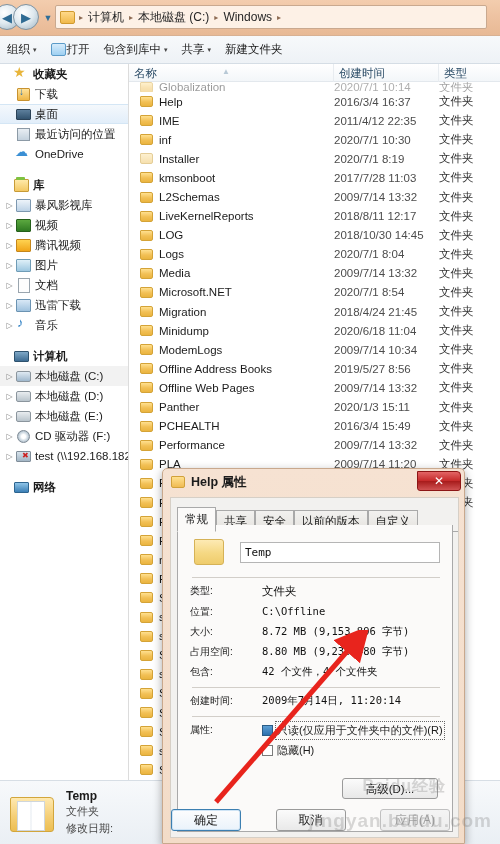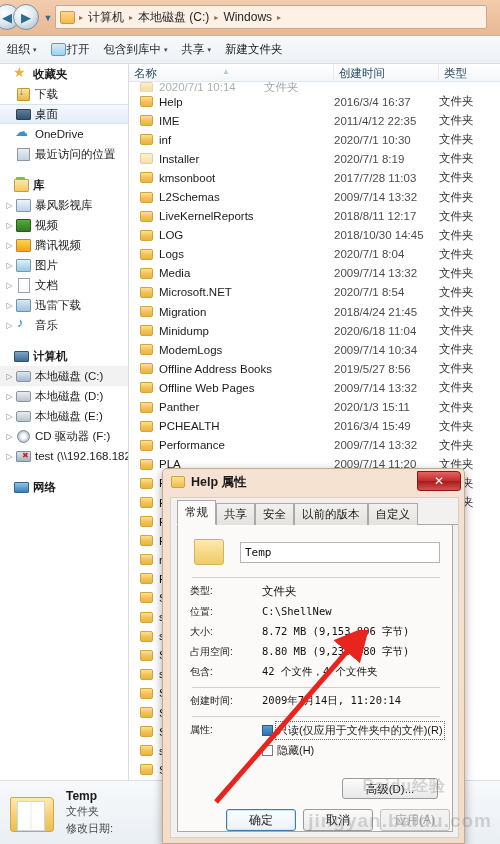--- a/index.html
+++ b/index.html
@@ -207,21 +207,21 @@
     position:absolute; right:3px; top:2px; width:44px; height:20px;
     background:linear-gradient(to bottom,#e36565 0%,#c62b2b 48%,#a81c1c 52%,#d05252 100%);
     border:1px solid #8d1515; border-radius:0 4px 3px 3px;
     color:#fff; font-size:12px; font-weight:bold; text-align:center; line-height:19px;
   }
   #dlg-body{
     position:absolute; left:7px; top:28px; width:289px; height:341px;
     background:#f2f1ef; border:1px solid #d6cfc6;
   }
   #tabstrip{
-    position:relative; height:22px; margin:5px 0 0 6px;
+    position:relative; height:22px; margin:12px 0 0 6px;
     display:flex; align-items:flex-end; border-bottom:1px solid #a9a9a9;
   }
   .tab{
     font-size:11.5px; padding:3px 7px 3px 7px; margin-right:0px;
     border:1px solid #a9a9a9; border-bottom:none;
     background:linear-gradient(to bottom,#f2f1ef,#e4e2de);
     color:#1b1b1b; position:relative; top:1px;
   }
   .tab.active{
     background:#fbfaf9; border-bottom:1px solid #fbfaf9; top:1px; padding-top:4px; padding-bottom:4px;
@@ -267,21 +267,21 @@
   .cblbl{ font-size:11px; color:#1b1b1b; white-space:nowrap;}
   .focusbox{ outline:1px dotted #666; outline-offset:1px;}
   #adv-btn{
     position:absolute; right:14px; top:253px; width:96px; height:21px;
     background:linear-gradient(to bottom,#fbfbfb,#e8e8e8);
     border:1px solid #9a9a9a; border-radius:3px;
     font-size:11.5px; text-align:center; line-height:20px; color:#1b1b1b;
   }
   #dlg-buttons{
     position:absolute; left:0; bottom:6px; width:289px;
-    display:flex; justify-content:flex-end; gap:7px; padding-right:10px;
+    display:flex; justify-content:space-between; gap:7px; padding-right:10px;
   }
   .dbtn{
     width:70px;height:22px; font-size:12px; text-align:center; line-height:21px;
     background:linear-gradient(to bottom,#fbfbfb,#e9e9e9);
     border:1px solid #9a9a9a; border-radius:3px; color:#1b1b1b;
   }
   .dbtn.default{
     border:1px solid #3c7fb1; box-shadow:0 0 0 1px #cfe4f5 inset;
     background:linear-gradient(to bottom,#fdfdfd,#eaf3fb);
   }
@@ -358,27 +358,27 @@
       <span class="nav-ico ic-dl"></span>
       <span class="nav-lbl">下载</span>
     </div>
     <div class="nav-row indent sel">
       <span class="nav-exp"></span>
       <span class="nav-ico ic-desk"></span>
       <span class="nav-lbl">桌面</span>
     </div>
     <div class="nav-row indent">
       <span class="nav-exp"></span>
+      <span class="nav-ico ic-recent"></span>
+      <span class="nav-lbl">最近访问的位置</span>
+    </div>
+    <div class="nav-row indent">
+      <span class="nav-exp"></span>
       <span class="nav-ico ic-cloud"></span>
       <span class="nav-lbl">OneDrive</span>
-    </div>
-    <div class="nav-row indent">
-      <span class="nav-exp"></span>
-      <span class="nav-ico ic-recent"></span>
-      <span class="nav-lbl">最近访问的位置</span>
     </div>
 
     <div class="gap"></div>
 
     <div class="nav-row">
       <span class="nav-exp"></span>
       <span class="nav-ico ic-lib"></span>
       <span class="nav-lbl nav-root">库</span>
     </div>
     <div class="nav-row indent">
@@ -464,20 +464,21 @@
       <div class="hdr-cell hdr-name">
         <span>名称</span>
         <span class="sortmark">▲</span>
       </div>
       <div class="hdr-cell hdr-date">创建时间</div>
       <div class="hdr-cell hdr-type">类型</div>
     </div>
     <div id="rows">
         <div class="frow clipped">
           <span class="fico"></span>
+          <span class="fname">Globalization</span>
           <span class="fdate">2020/7/1 10:14</span>
           <span class="ftype">文件夹</span>
         </div>
         <div class="frow">
           <span class="fico"></span>
           <span class="fname">Help</span>
           <span class="fdate">2016/3/4 16:37</span>
           <span class="ftype">文件夹</span>
         </div>
         <div class="frow">
@@ -730,21 +731,21 @@
         </div>
 
         <div class="hr"></div>
 
         <div class="prop-row">
           <div class="plabel">类型:</div>
           <div class="pvalue cjk">文件夹</div>
         </div>
         <div class="prop-row">
           <div class="plabel">位置:</div>
-          <div class="pvalue">C:\ShellNew</div>
+          <div class="pvalue">C:\Offline</div>
         </div>
         <div class="prop-row">
           <div class="plabel">大小:</div>
           <div class="pvalue mix">8.72 MB (9,153,896 字节)</div>
         </div>
         <div class="prop-row">
           <div class="plabel">占用空间:</div>
           <div class="pvalue mix">8.80 MB (9,236,480 字节)</div>
         </div>
         <div class="prop-row">

